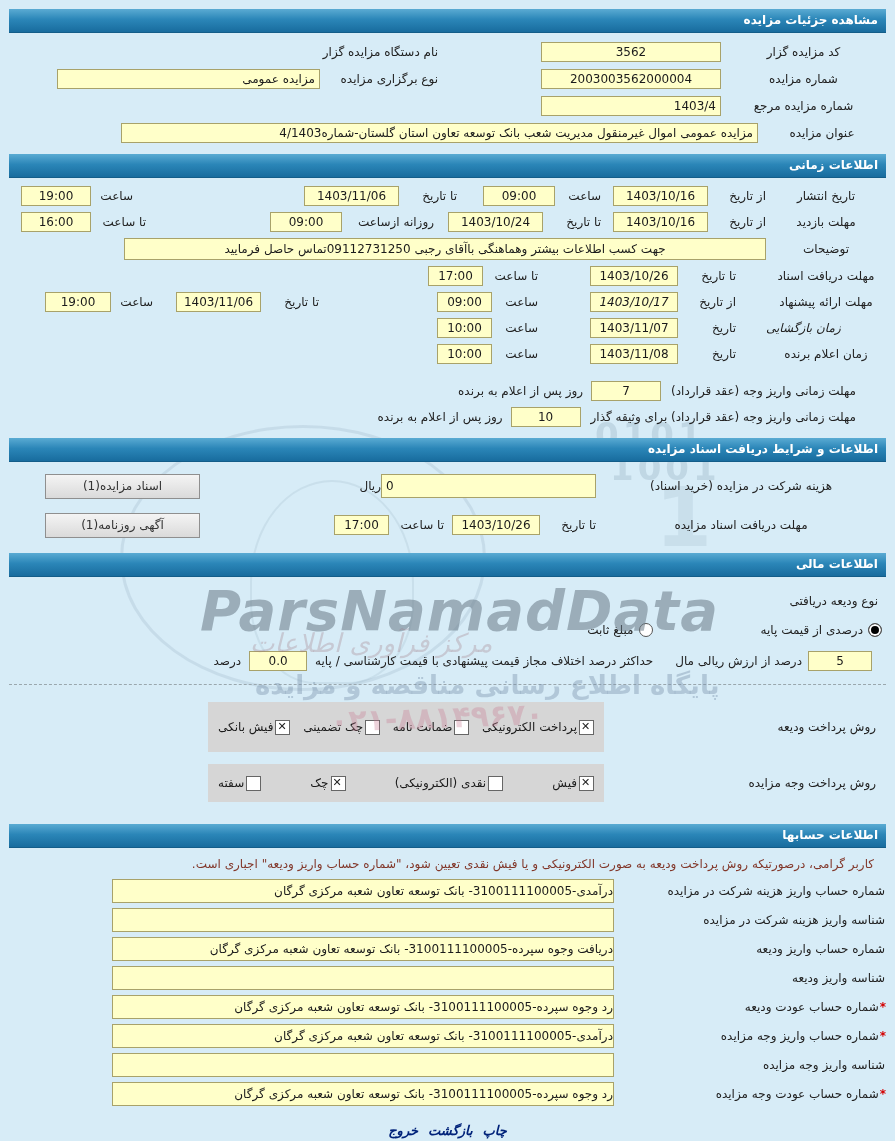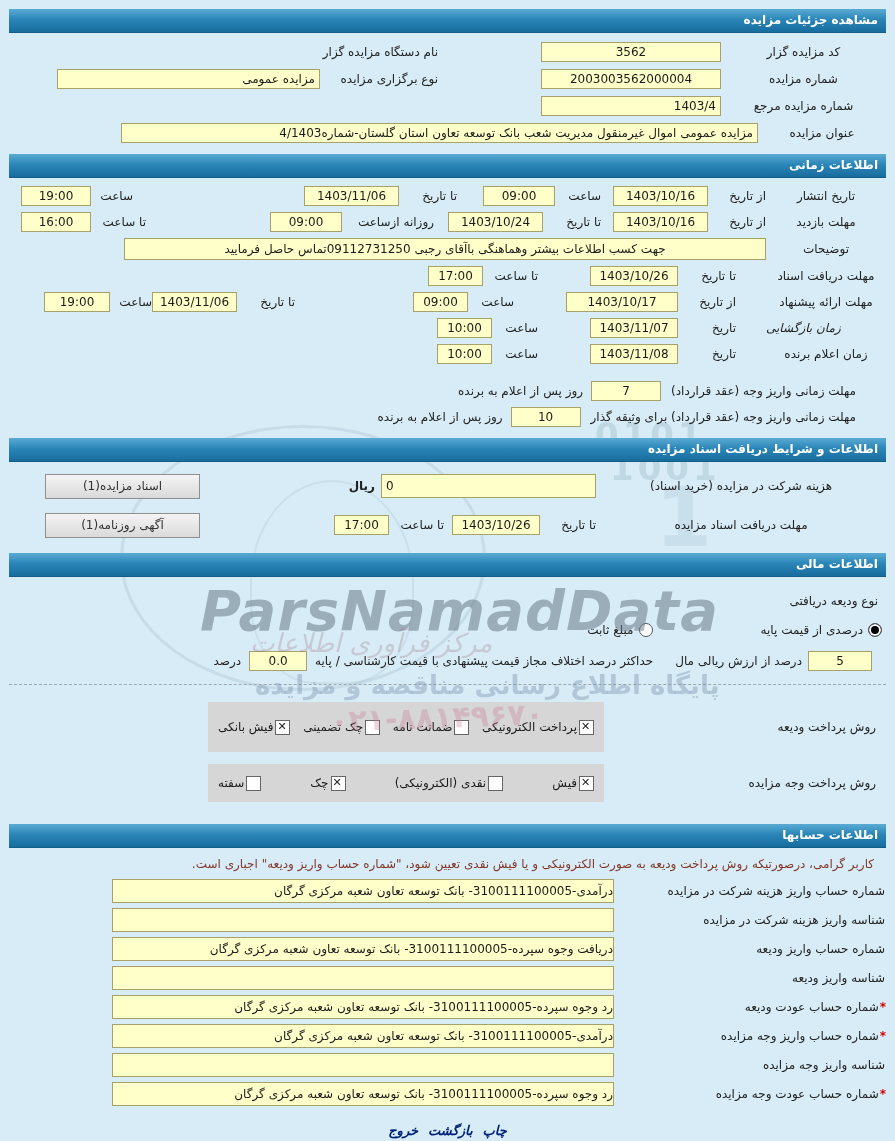--- a/index.html
+++ b/index.html
@@ -131,21 +131,21 @@
     <span class="lbl sp" style="width:58px;">تا تاریخ</span>
     <span class="ybox center sp" style="width:88px;">1403/10/26</span>
     <span class="lbl sp" style="width:55px;margin-right:52px;">تا ساعت</span>
     <span class="ybox center sp" style="width:55px;">17:00</span>
   </div>
 
   <div class="frow" style="height:21px;margin-bottom:5px;">
     <span class="lbl sp" style="width:120px;text-align:center;">مهلت ارائه پیشنهاد</span>
     <span class="sp" style="width:30px;"></span>
     <span class="lbl sp" style="width:58px;">از تاریخ</span>
-    <span class="ybox center sp" style="width:112px;">1403/10/17</span>
+    <span class="ybox center sp" style="width:88px;font-style:italic;">1403/10/17</span>
     <span class="lbl sp" style="width:46px;margin-right:52px;">ساعت</span>
     <span class="ybox center sp" style="width:55px;">09:00</span>
     <span class="lbl sp" style="width:58px;margin-right:118px;">تا تاریخ</span>
     <span class="ybox center sp" style="width:85px;">1403/11/06</span>
     <span class="lbl sp" style="width:42px;margin-right:auto;">ساعت</span>
     <span class="ybox center sp" style="width:66px;margin-left:36px;">19:00</span>
   </div>
 
   <div class="frow" style="height:21px;margin-bottom:5px;">
     <span class="lbl sp" style="width:120px;text-align:left;font-style:italic;">زمان بازگشایی</span>
@@ -177,21 +177,21 @@
     <span class="lbl">مهلت زمانی واریز وجه (عقد قرارداد) برای وثیقه گذار</span>
     <span class="ybox center sp" style="width:70px;margin-right:10px;">10</span>
     <span class="lbl" style="margin-right:8px;">روز پس از اعلام به برنده</span>
   </div>
 
   <div class="bar" style="margin-top:10px;">اطلاعات و شرایط دریافت اسناد مزایده</div>
 
   <div class="frow" style="margin-top:11px;height:26px;margin-bottom:13px;">
     <span class="lbl sp" style="width:290px;text-align:center;">هزینه شرکت در مزایده (خرید اسناد)</span>
     <span class="ybox sp" style="width:215px;height:24px;line-height:22px;text-align:left;direction:ltr;">0</span>
-    <span class="lbl sp" style="width:40px;margin-right:6px;font-weight:bold;">ریال</span>
+    <span class="lbl sp" style="width:40px;">ریال</span>
     <span class="btn" style="margin-right:auto;margin-left:36px;">اسناد مزایده(1)</span>
   </div>
 
   <div class="frow" style="height:26px;">
     <span class="lbl sp" style="width:290px;text-align:center;">مهلت دریافت اسناد مزایده</span>
     <span class="lbl sp" style="width:56px;">تا تاریخ</span>
     <span class="ybox center sp" style="width:88px;">1403/10/26</span>
     <span class="lbl sp" style="width:55px;margin-right:8px;">تا ساعت</span>
     <span class="ybox center sp" style="width:55px;">17:00</span>
     <span class="btn" style="margin-right:auto;margin-left:36px;">آگهی روزنامه(1)</span>

